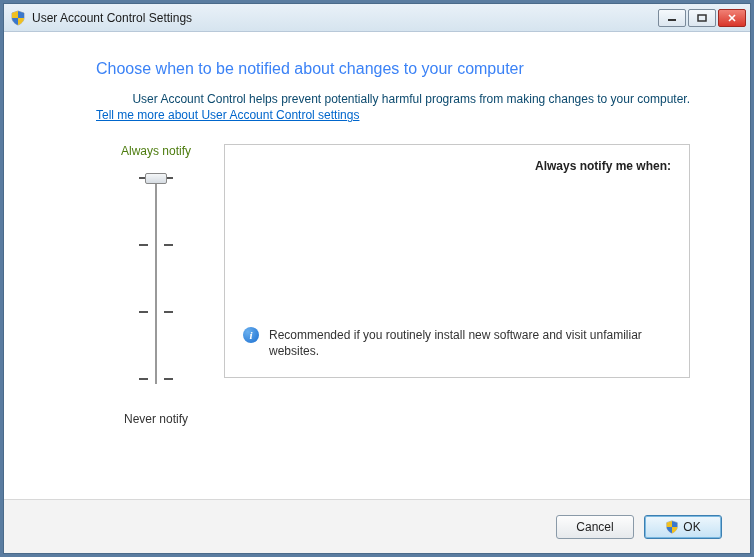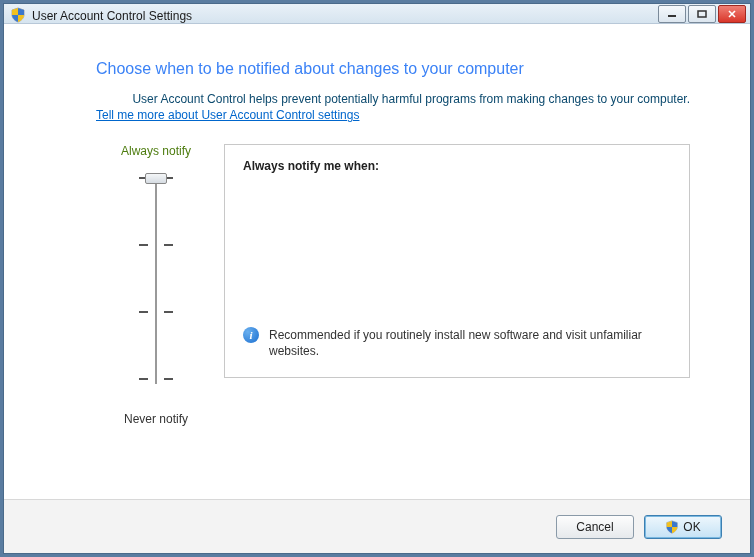--- a/index.html
+++ b/index.html
@@ -14,25 +14,25 @@
   }
   .window {
     position: absolute;
     left: 3px; top: 3px;
     width: 748px; height: 551px;
     background: #fff;
     border: 1px solid #4a6a8a;
     box-shadow: 0 0 0 1px rgba(255,255,255,0.4) inset;
   }
   .titlebar {
-    height: 20px;
+    height: 28px;
     background: linear-gradient(to bottom, #e9f1f8, #d6e4ef);
     border-bottom: 1px solid #b8c8d8;
     display: flex;
-    align-items: flex-end;
+    align-items: center;
     padding: 0 4px 0 6px;
   }
   .titlebar .shield {
     width: 16px; height: 16px;
     margin-right: 6px;
   }
   .titlebar .title {
     flex: 1;
     color: #1a1a1a;
     font-size: 12px;
@@ -130,20 +130,21 @@
     margin-left: 8px;
     padding: 14px 18px 16px 18px;
     height: 234px;
     position: relative;
   }
   .info-title {
     font-weight: bold;
     font-size: 12px;
     color: #222;
     margin-bottom: 8px;
+    text-align: right;
   }
   .info-list {
     margin: 0; padding: 0 0 0 22px;
     font-size: 12px;
     color: #333;
   }
   .info-list li { margin-bottom: 8px; line-height: 1.35; }
   .recommend {
     position: absolute;
     left: 18px; right: 18px; bottom: 18px;

